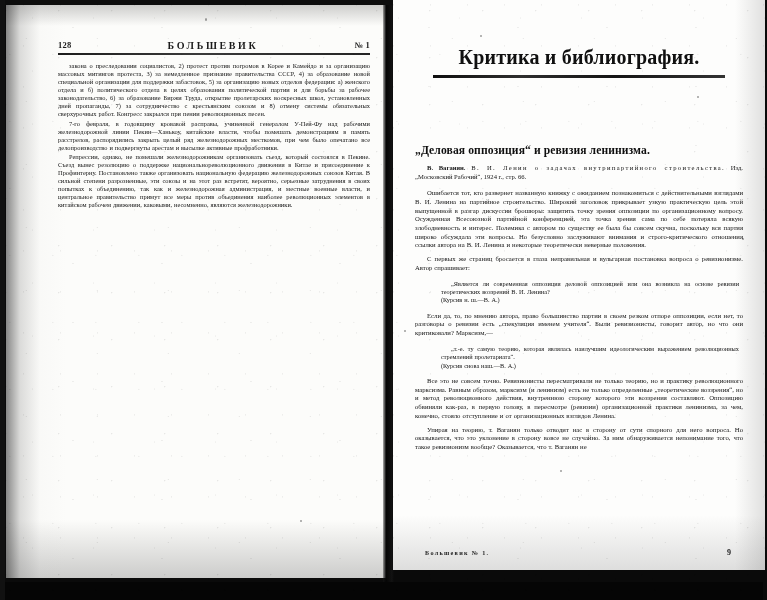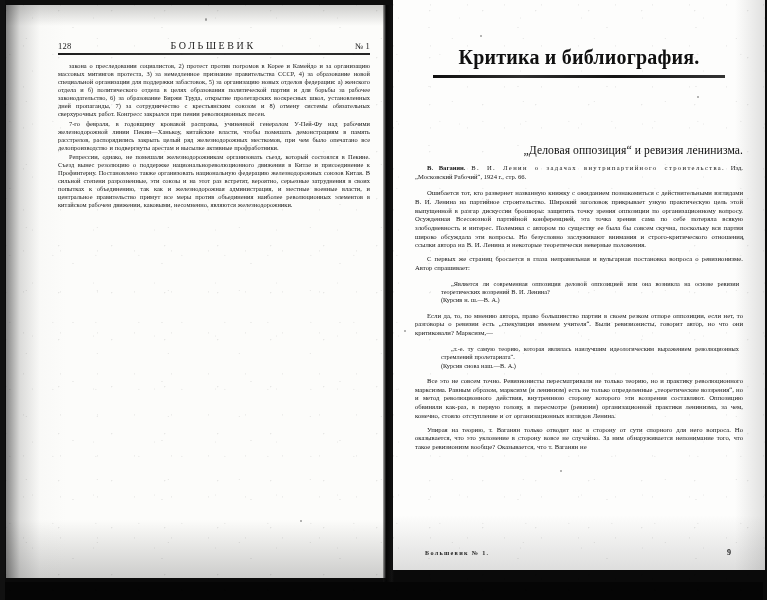--- a/index.html
+++ b/index.html
@@ -115,25 +115,25 @@
 
   
   .page-inner-left {
     position: absolute;
     left: 52px;
     top: 40px;
     width: 312px;
   }
   .running-head {
     display: flex;
-    align-items: center;
+    align-items: flex-start;
     justify-content: space-between;
     font-size: 8.5px;
     color: #1b1b1b;
-    font-weight: normal;
+    font-weight: bold;
   }
   .rh-folio { letter-spacing: 0.2px; }
   .rh-title {
     letter-spacing: 2.6px;
     font-size: 10px;
   }
   .rh-issue { letter-spacing: 0.2px; }
   .head-rule {
     margin-top: 2px;
     height: 2px;
@@ -167,22 +167,22 @@
     letter-spacing: 0.2px;
     margin-top: 4px;
   }
   .section-rule {
     margin: 6px auto 0 auto;
     width: 292px;
     height: 3px;
     background: linear-gradient(to right, #0f0f0f 0%, #2e2e2e 30%, #141414 62%, #333 100%);
   }
   .article-title {
-    text-align: right;
-    font-weight: normal;
+    text-align: left;
+    font-weight: bold;
     font-size: 11.6px;
     color: #0f0f0f;
     margin-top: 66px;
     letter-spacing: 0.1px;
   }
   .cite {
     margin-top: 7px;
     font-size: 6.6px;
     line-height: 8.6px;
     color: #161616;

